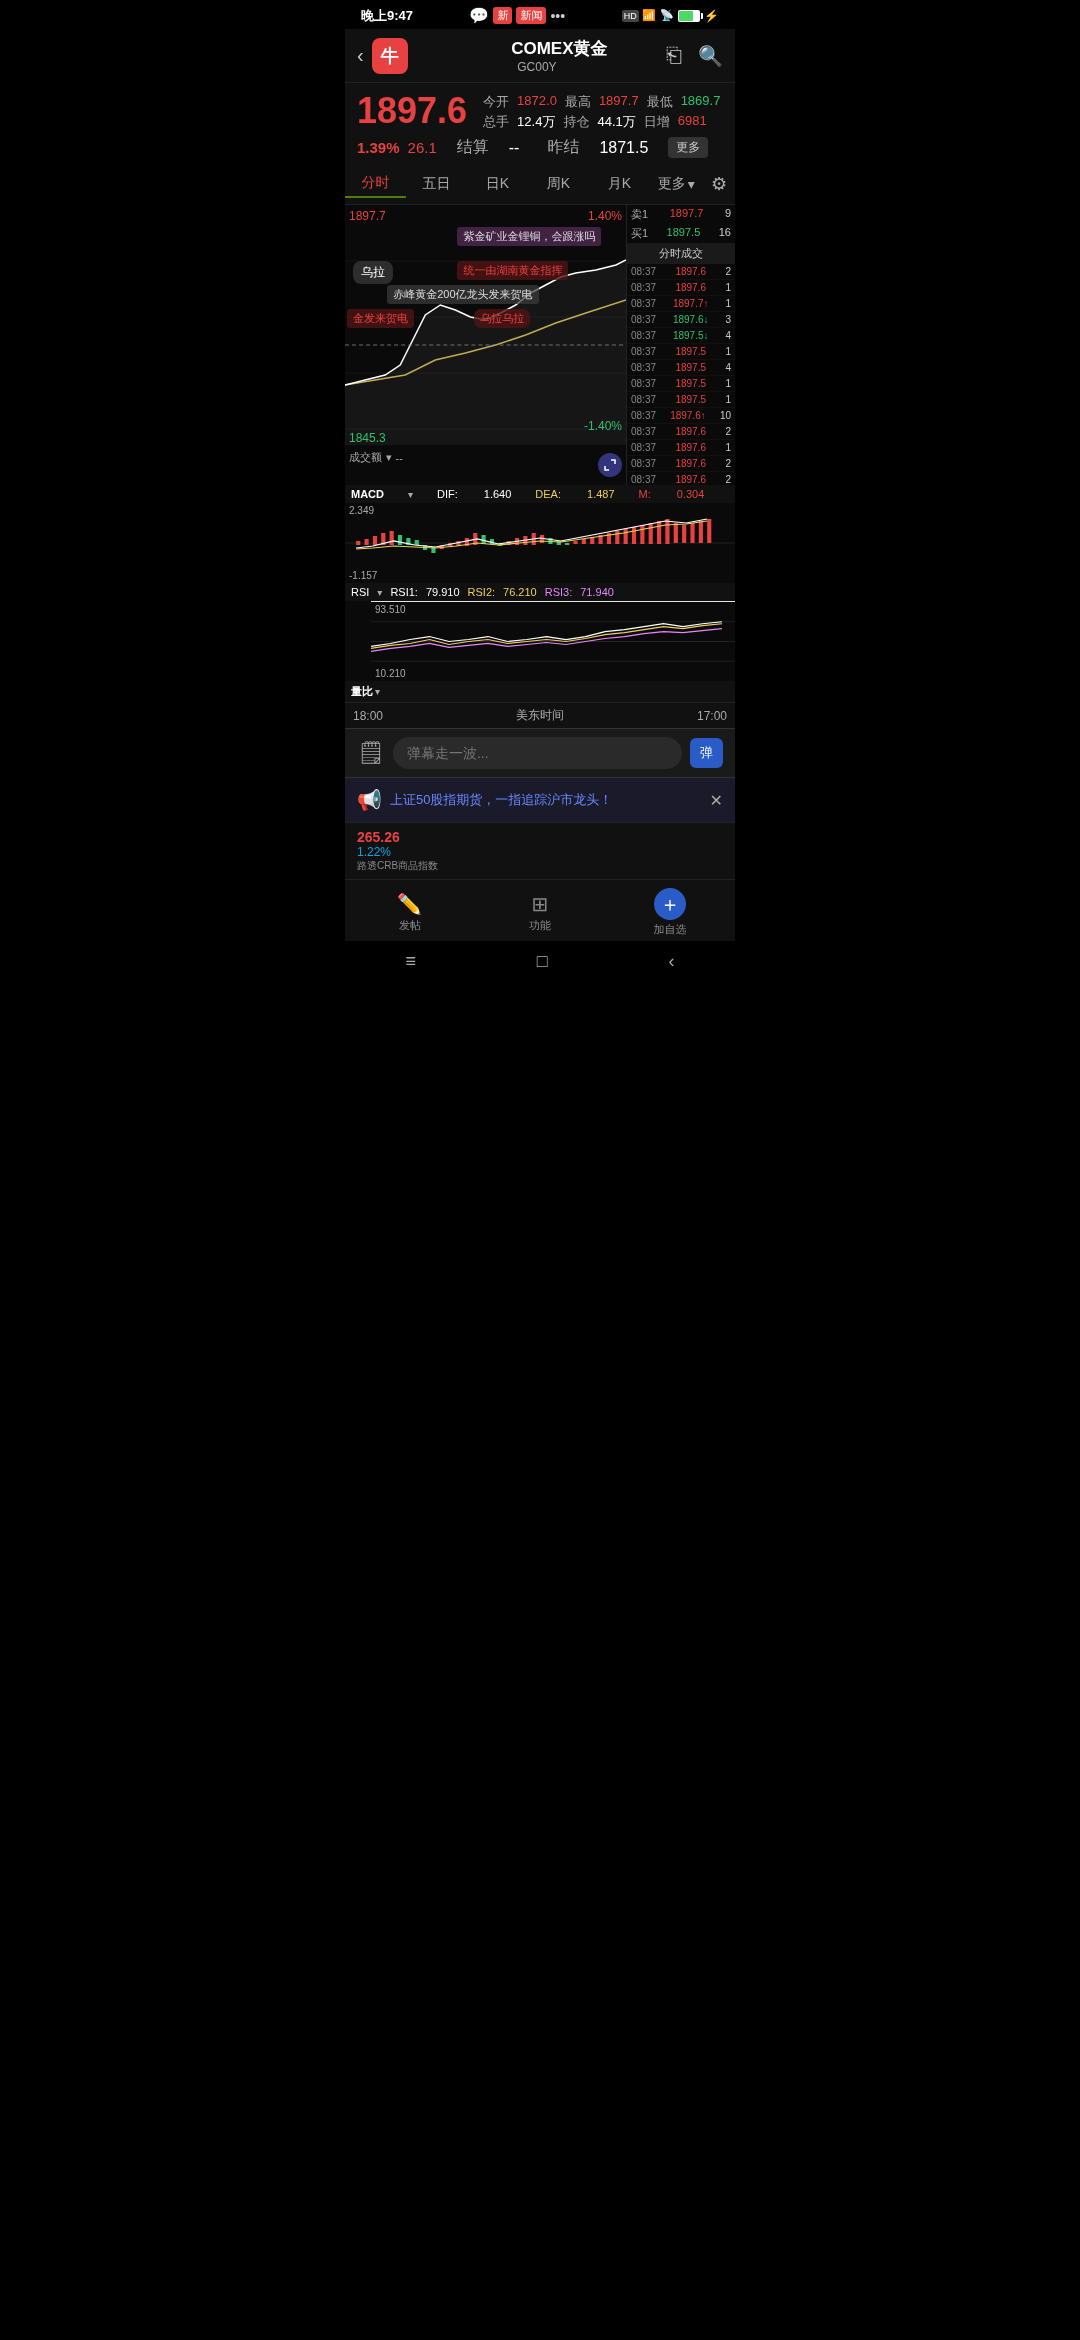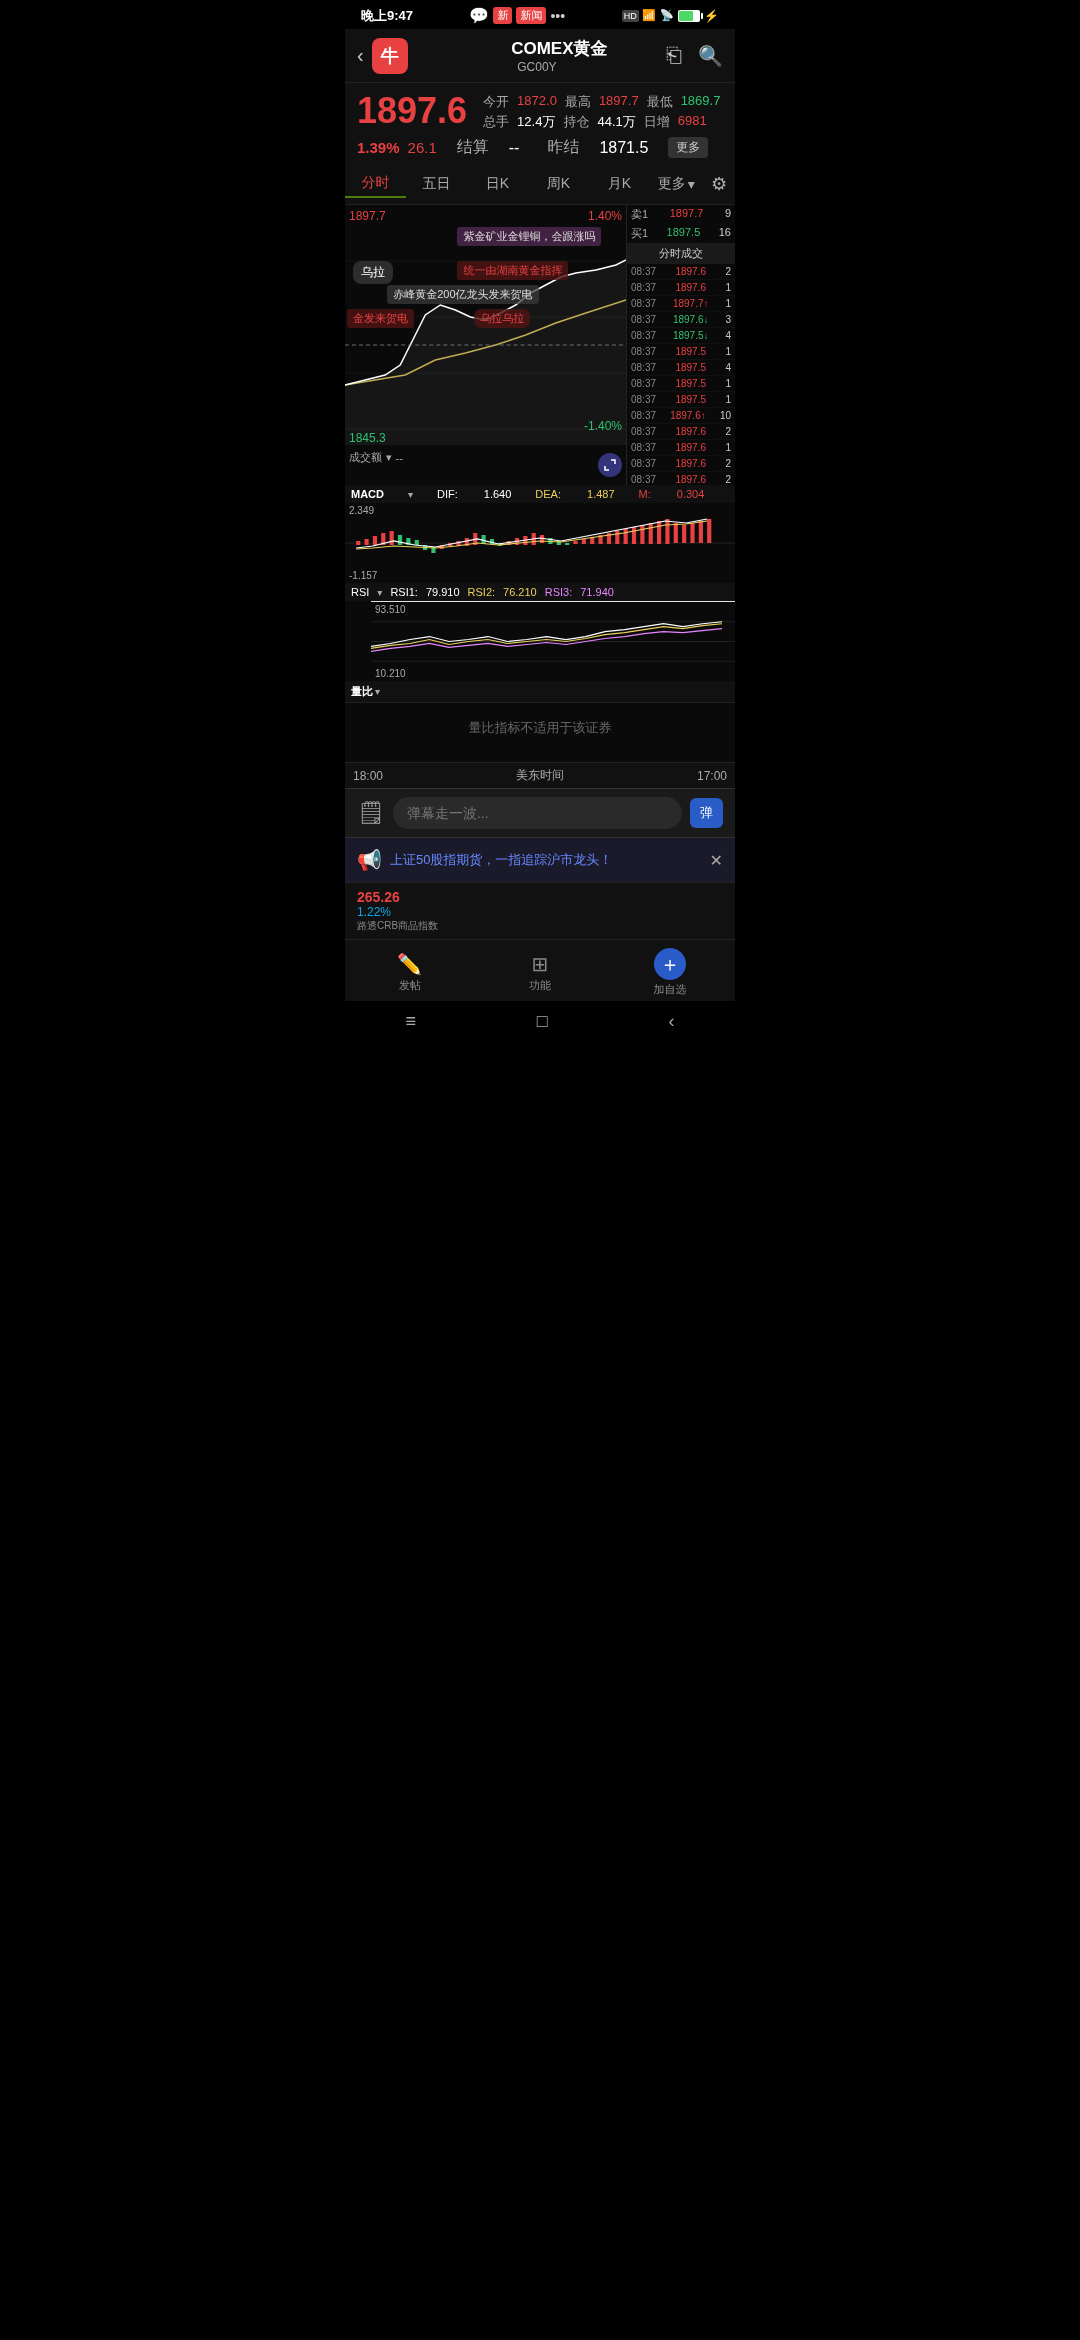--- a/index.html
+++ b/index.html
@@ -722,23 +722,20 @@
         <polyline points="0,47 15,44 30,42 45,38 60,43 75,40 90,38 105,42 120,40 135,38 150,40 165,37 180,33 195,31 210,28 225,25 240,27 255,24 270,22" fill="none" stroke="#ecd05a" stroke-width="1.2"></polyline>
 
         <polyline points="0,50 15,47 30,45 45,42 60,46 75,44 90,42 105,45 120,43 135,41 150,43 165,40 180,37 195,35 210,32 225,30 240,31 255,29 270,27" fill="none" stroke="#e884ff" stroke-width="1.2"></polyline>
       </svg>
     </div>
 
     <div class="volratio-header">
       <span style="color:#fff;font-size:11px;font-weight:600;">量比</span>
       <span style="color:#aaa;font-size:10px;margin-left:2px;">▾</span>
     </div>
-    <div class="volratio-area">
-      <div class="volratio-msg">量比指标不适用于该证券</div>
-    </div>
   </div>
 
   <div class="time-bar">
     <span>18:00</span>
     <span>美东时间</span>
     <span>17:00</span>
   </div>
 </div>
 
 <div class="comment-bar">

